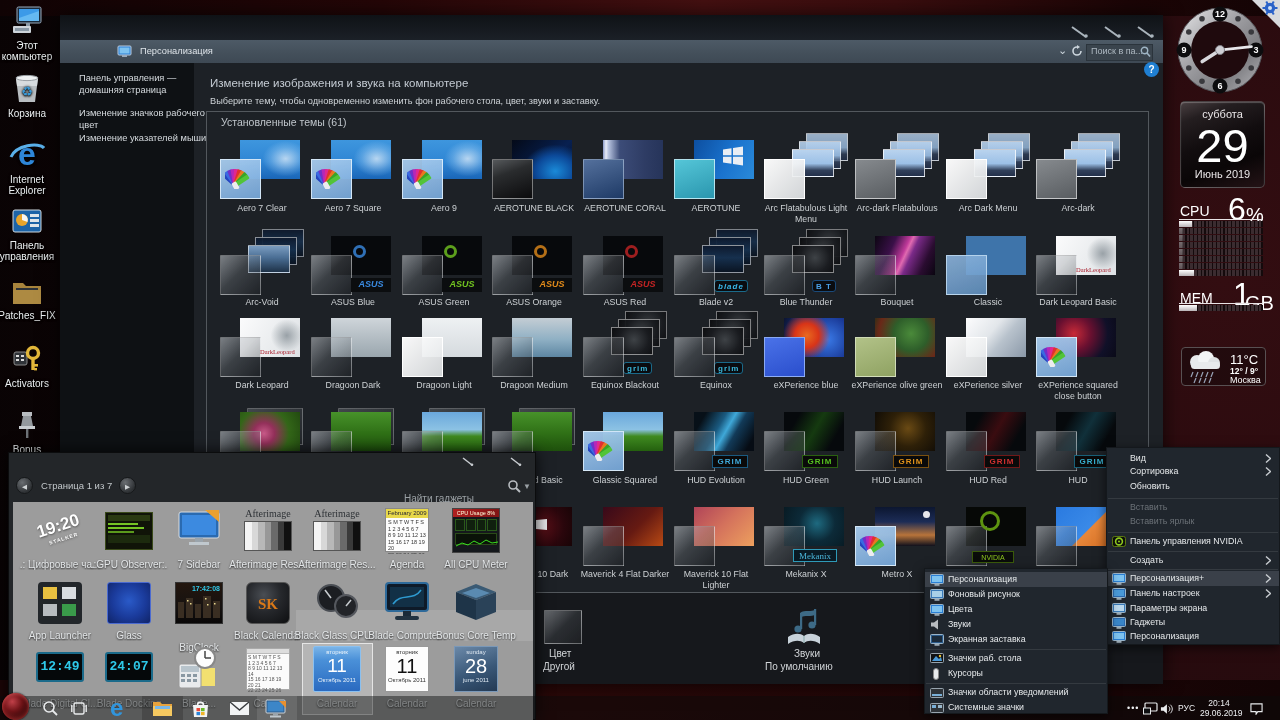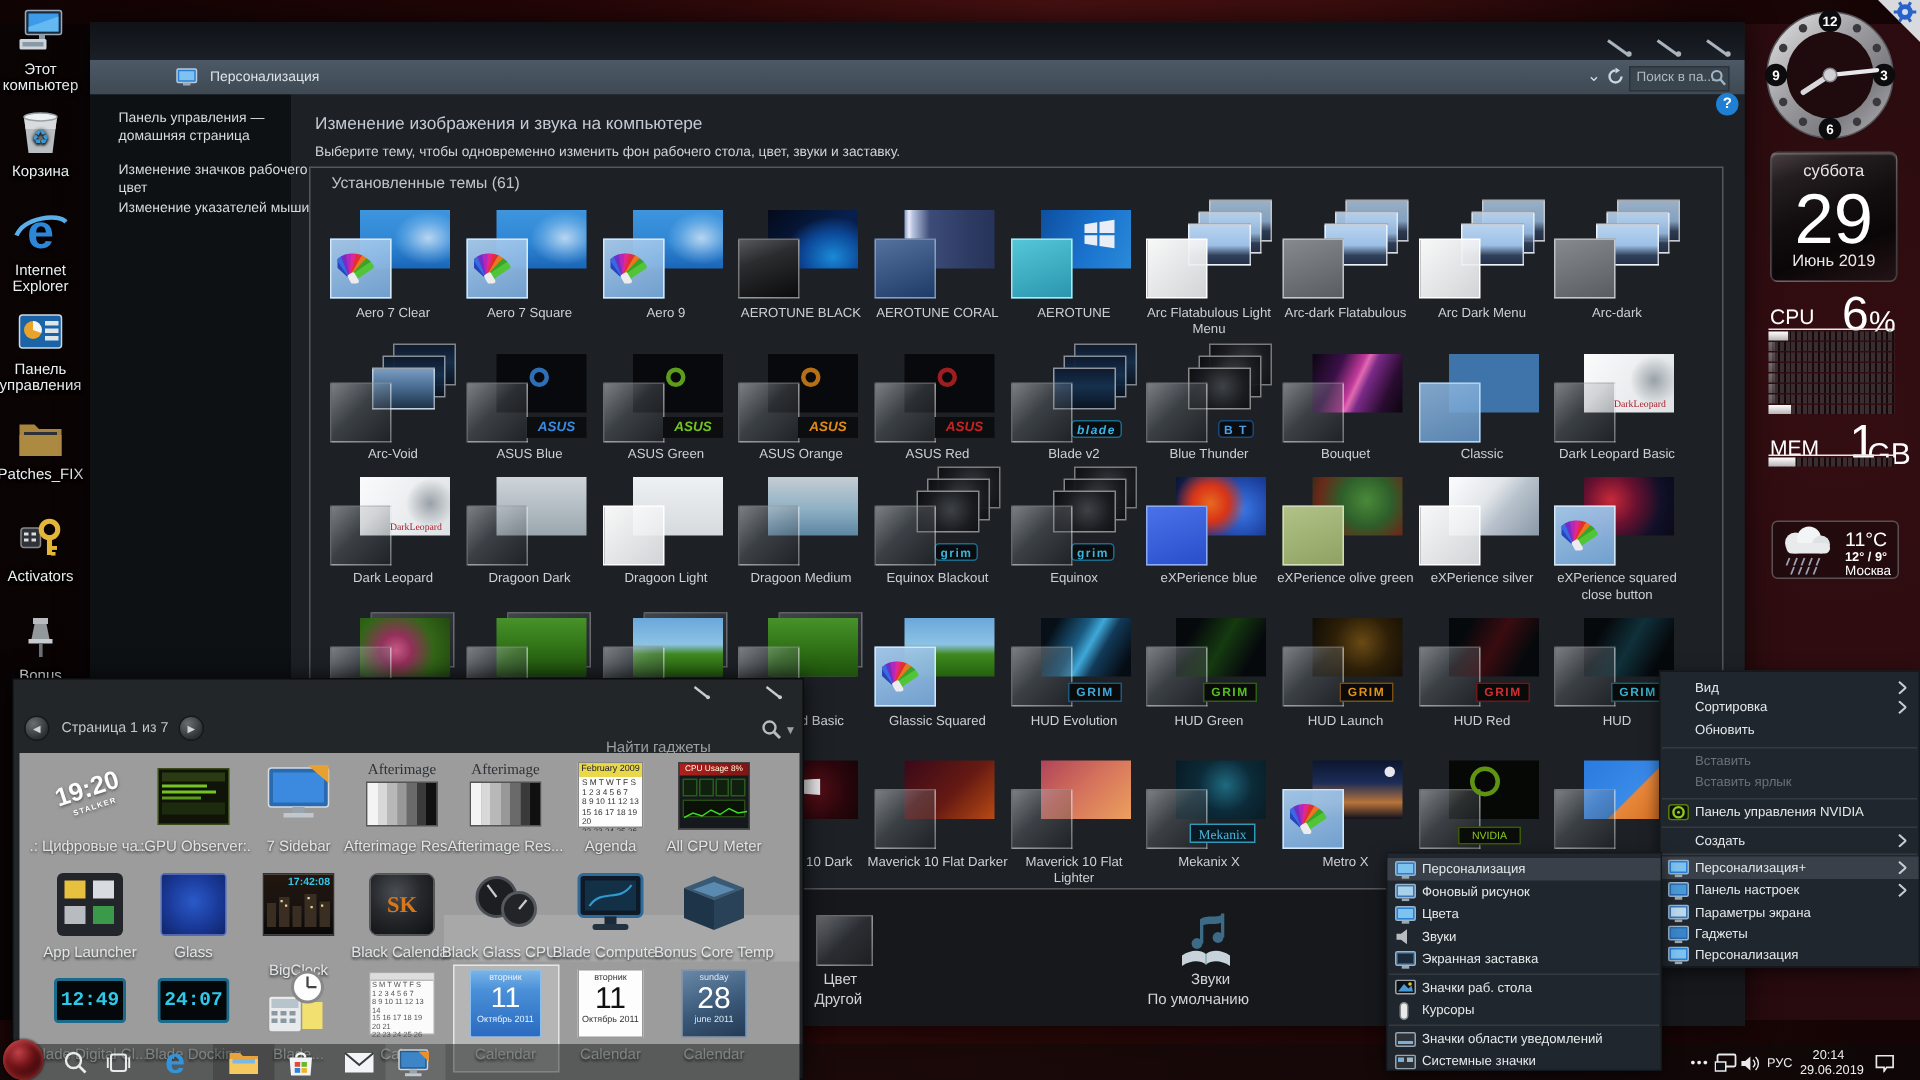--- a/index.html
+++ b/index.html
@@ -496,21 +496,21 @@
     </div>
     <div class="cell" style="left:428px;top:492px">
       <div class="wp" style="background:radial-gradient(circle at 50% 50%,#5a1018 0%,#2a060c 60%,#180406 100%)"></div>
       <div class="pane "></div>
       <div class="ab" style="left:48px;top:12px;width:11px;height:11px;background:#e8e8ea;clip-path:polygon(0 8%,100% 0,100% 100%,0 92%)"></div>
       <div class="tlab" style="top:62px">Maverick 10 Dark</div>
     </div>
     <div class="cell" style="left:519px;top:492px">
       <div class="wp" style="background:linear-gradient(135deg,#38091a 0%,#661a12 55%,#b84a14 100%)"></div>
       <div class="pane "></div>
-      <div class="tlab" style="top:62px">Maverick 10 Flat Darker</div>
+      <div class="tlab" style="top:62px">Maverick 4 Flat Darker</div>
     </div>
     <div class="cell" style="left:610px;top:492px">
       <div class="wp" style="background:linear-gradient(135deg,#b04458 0%,#d4725c 48%,#eda05e 100%)"></div>
       <div class="pane "></div>
       <div class="tlab" style="top:62px">Maverick 10 Flat<br>Lighter</div>
     </div>
     <div class="cell" style="left:700px;top:492px">
       <div class="wp" style="background:radial-gradient(circle at 55% 42%,#1e6a80 0%,#0c2a38 45%,#071820 100%)"></div>
       <div class="pane "></div>
       <div class="ab" style="left:33px;top:42px;width:44px;height:13px;background:#0a1a24;border:1px solid #2e9ab8;color:#4ab4d8;font-size:9px;line-height:12px;text-align:center;font-family:'Liberation Serif'">Mekanix</div>

